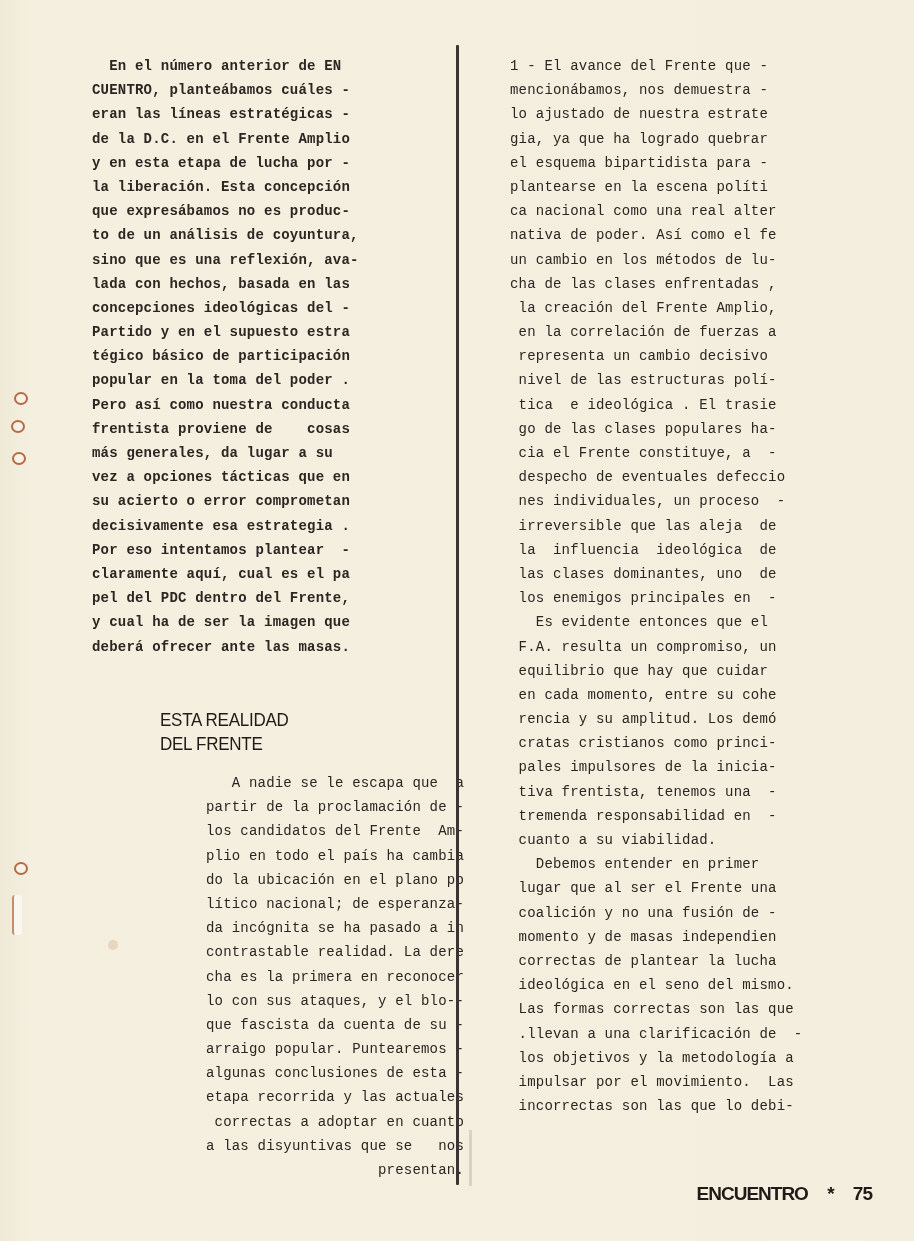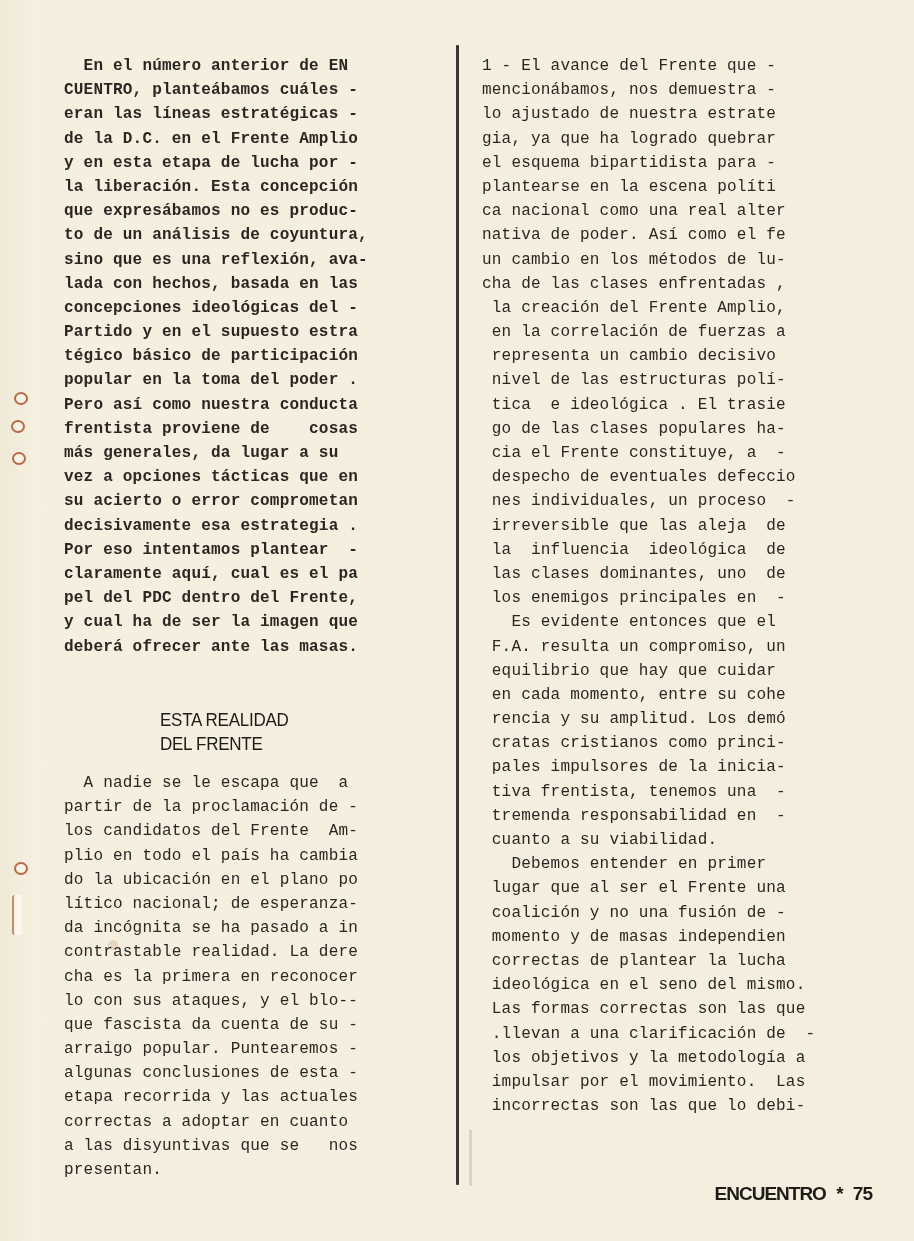--- a/index.html
+++ b/index.html
@@ -4,41 +4,41 @@
 <style>
   html, body { margin: 0; padding: 0; }
   body {
     width: 914px; height: 1241px; overflow: hidden;
     background: #f3eedd;
     position: relative;
     font-family: "Liberation Mono", "DejaVu Sans Mono", monospace;
     color: #2b2622;
   }
   .page { position: absolute; inset: 0; background: linear-gradient(90deg, #efe9d6 0px, #f4efdf 30px, #f3eedd 100%); }
-  .col { position: absolute; top: 54px; font-size: 16px; line-height: 24.2px; letter-spacing: 0.2px; }
+  .col { position: absolute; top: 54px; font-size: 14px; line-height: 24.2px; letter-spacing: 0.2px; margin-left: 28px; }
   .col-left { left: 64px; width: 372px; }
   .col-right { left: 482px; width: 400px; }
   .line { white-space: pre; display: block; height: 24.2px; }
   .bold { font-weight: bold; }
   .heading {
     position: absolute; left: 160px; top: 708px;
     font-family: "Liberation Sans", "DejaVu Sans", sans-serif;
     font-size: 18.5px; line-height: 24px; letter-spacing: -0.3px;
     transform: scaleX(0.92); transform-origin: left top;
     color: #1f1b18;
   }
   .divider { position: absolute; left: 456px; top: 45px; width: 3px; height: 1140px; background: #3a3532; border-radius: 1px; }
   .divider-ghost { position: absolute; left: 469px; top: 1130px; width: 3px; height: 56px; background: #d8d3c6; }
   .footer {
     position: absolute; right: 42px; top: 1183px;
     font-family: "Liberation Sans", "DejaVu Sans", sans-serif;
     font-weight: bold; font-size: 19px; letter-spacing: -1px;
     color: #1f1b18;
   }
-  .footer span { margin-left: 6px; text-align: right; }
+  .footer span { margin-left: 15px; text-align: right; }
   .hole { position: absolute; width: 10px; height: 9px; border-radius: 50%; border: 2px solid #b86a45; background: #f6f2e6; }
   .tear { position: absolute; left: 12px; top: 895px; width: 8px; height: 40px; background: #faf7ef; border-left: 2px solid #c98c6a; border-radius: 3px; }
   .stain { position: absolute; left: 108px; top: 940px; width: 10px; height: 10px; border-radius: 50%; background: rgba(200,140,90,0.25); }
 </style>
 </head>
 <body>
 
 <div class="page">
   <div class="hole" style="left:14px;top:392px;"></div>
   <div class="hole" style="left:11px;top:420px;"></div>
@@ -73,21 +73,21 @@
       <span class="line">pel del PDC dentro del Frente,</span>
       <span class="line">y cual ha de ser la imagen que</span>
       <span class="line">deberá ofrecer ante las masas.</span>
     </div>
 
   <div class="heading">
     <div>ESTA REALIDAD</div>
     <div>DEL FRENTE</div>
   </div>
 
-  <div class="col col-left" id="left-section" style="top:771px;">
+  <div class="col col-left" id="left-section" style="top:771px;text-align:right;">
       <span class="line">  A nadie se le escapa que  a</span>
       <span class="line">partir de la proclamación de -</span>
       <span class="line">los candidatos del Frente  Am-</span>
       <span class="line">plio en todo el país ha cambia</span>
       <span class="line">do la ubicación en el plano po</span>
       <span class="line">lítico nacional; de esperanza-</span>
       <span class="line">da incógnita se ha pasado a in</span>
       <span class="line">contrastable realidad. La dere</span>
       <span class="line">cha es la primera en reconocer</span>
       <span class="line">lo con sus ataques, y el blo--</span>

